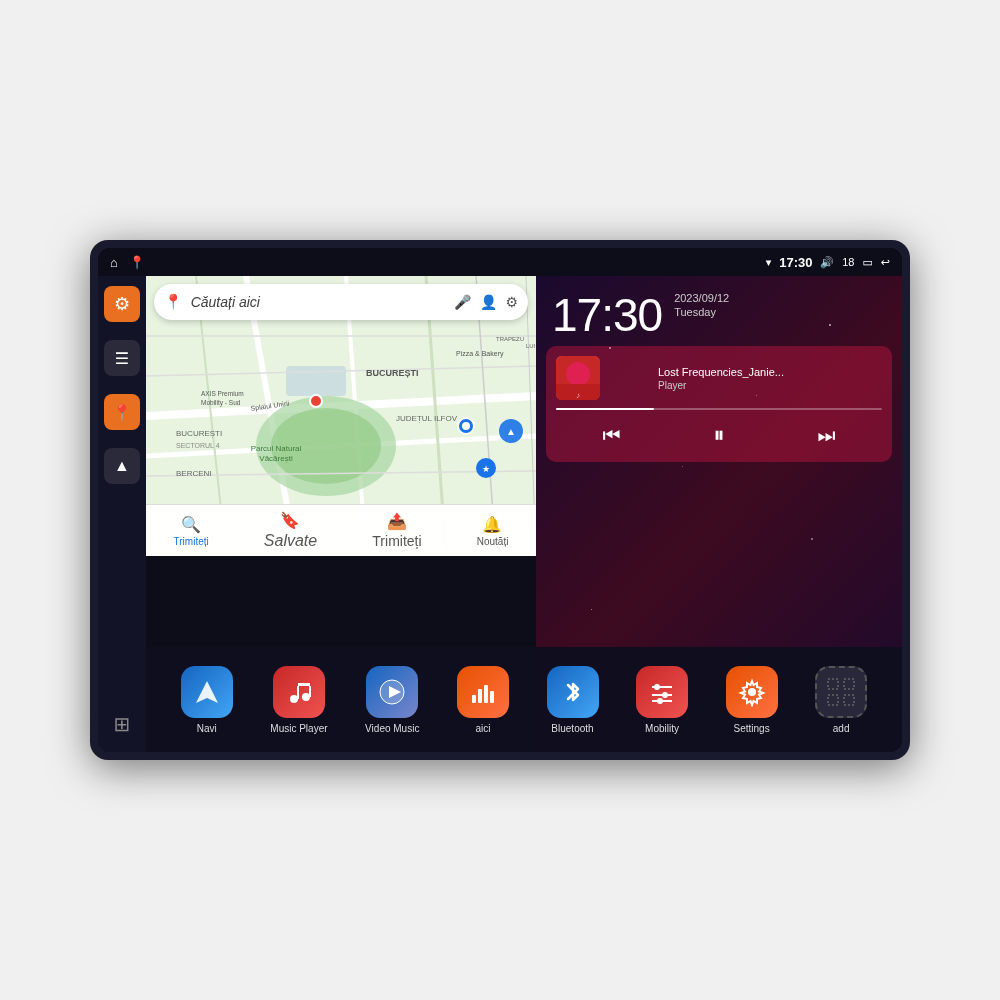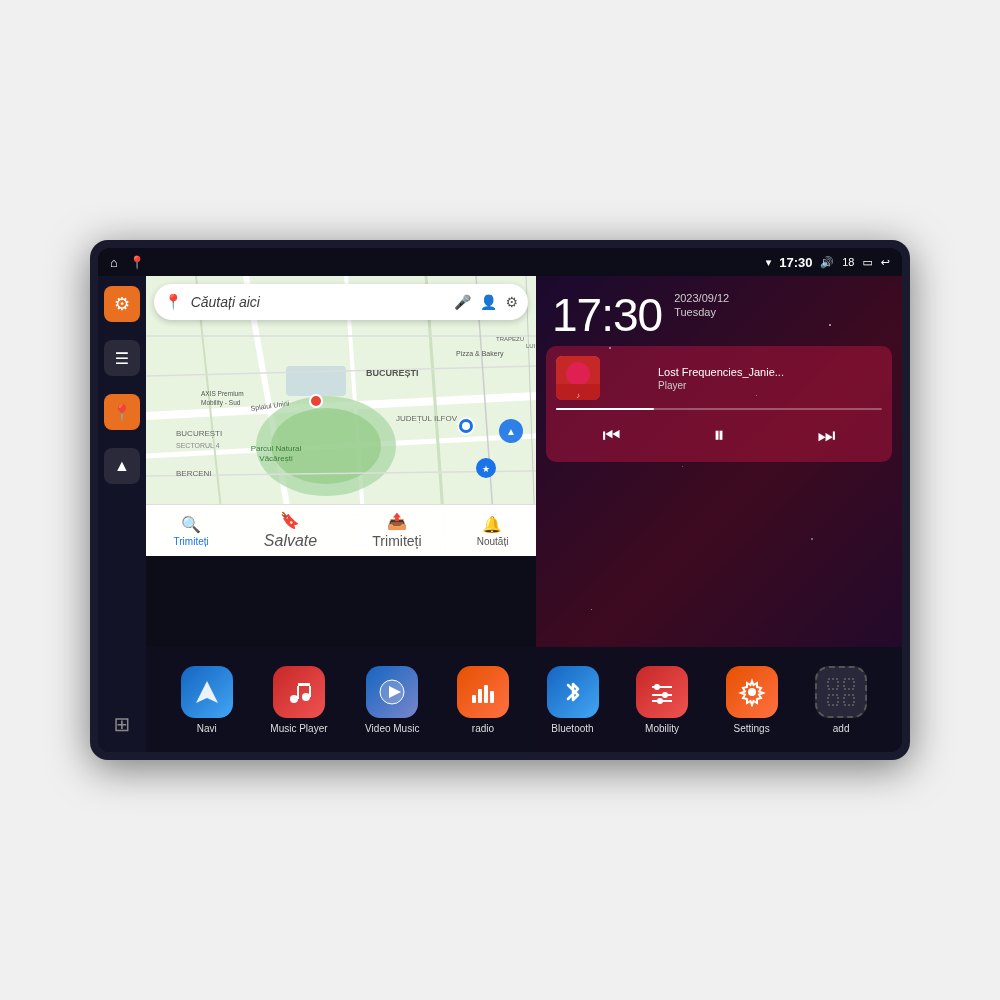--- a/index.html
+++ b/index.html
@@ -528,21 +528,21 @@
         <div class="app-item">
           <div class="app-icon ic-radio">
             <svg width="30" height="30" xmlns="http://www.w3.org/2000/svg">
 
               <rect x="4" y="18" width="4" height="8" fill="white" rx="1"></rect>
               <rect x="10" y="12" width="4" height="14" fill="white" rx="1"></rect>
               <rect x="16" y="8" width="4" height="18" fill="white" rx="1"></rect>
               <rect x="22" y="14" width="4" height="12" fill="white" rx="1"></rect>
             </svg>
           </div>
-          <span class="app-label">radio</span>
+          <span class="app-label">aici</span>
         </div>
 
         <div class="app-item">
           <div class="app-icon ic-bt">
             <svg width="30" height="30" xmlns="http://www.w3.org/2000/svg">
               <polyline points="10,8 20,18 15,23 15,7 20,12 10,22" fill="none" stroke="white" stroke-width="2.5" stroke-linecap="round" stroke-linejoin="round"></polyline>
             </svg>
           </div>
           <span class="app-label">Bluetooth</span>
         </div>

